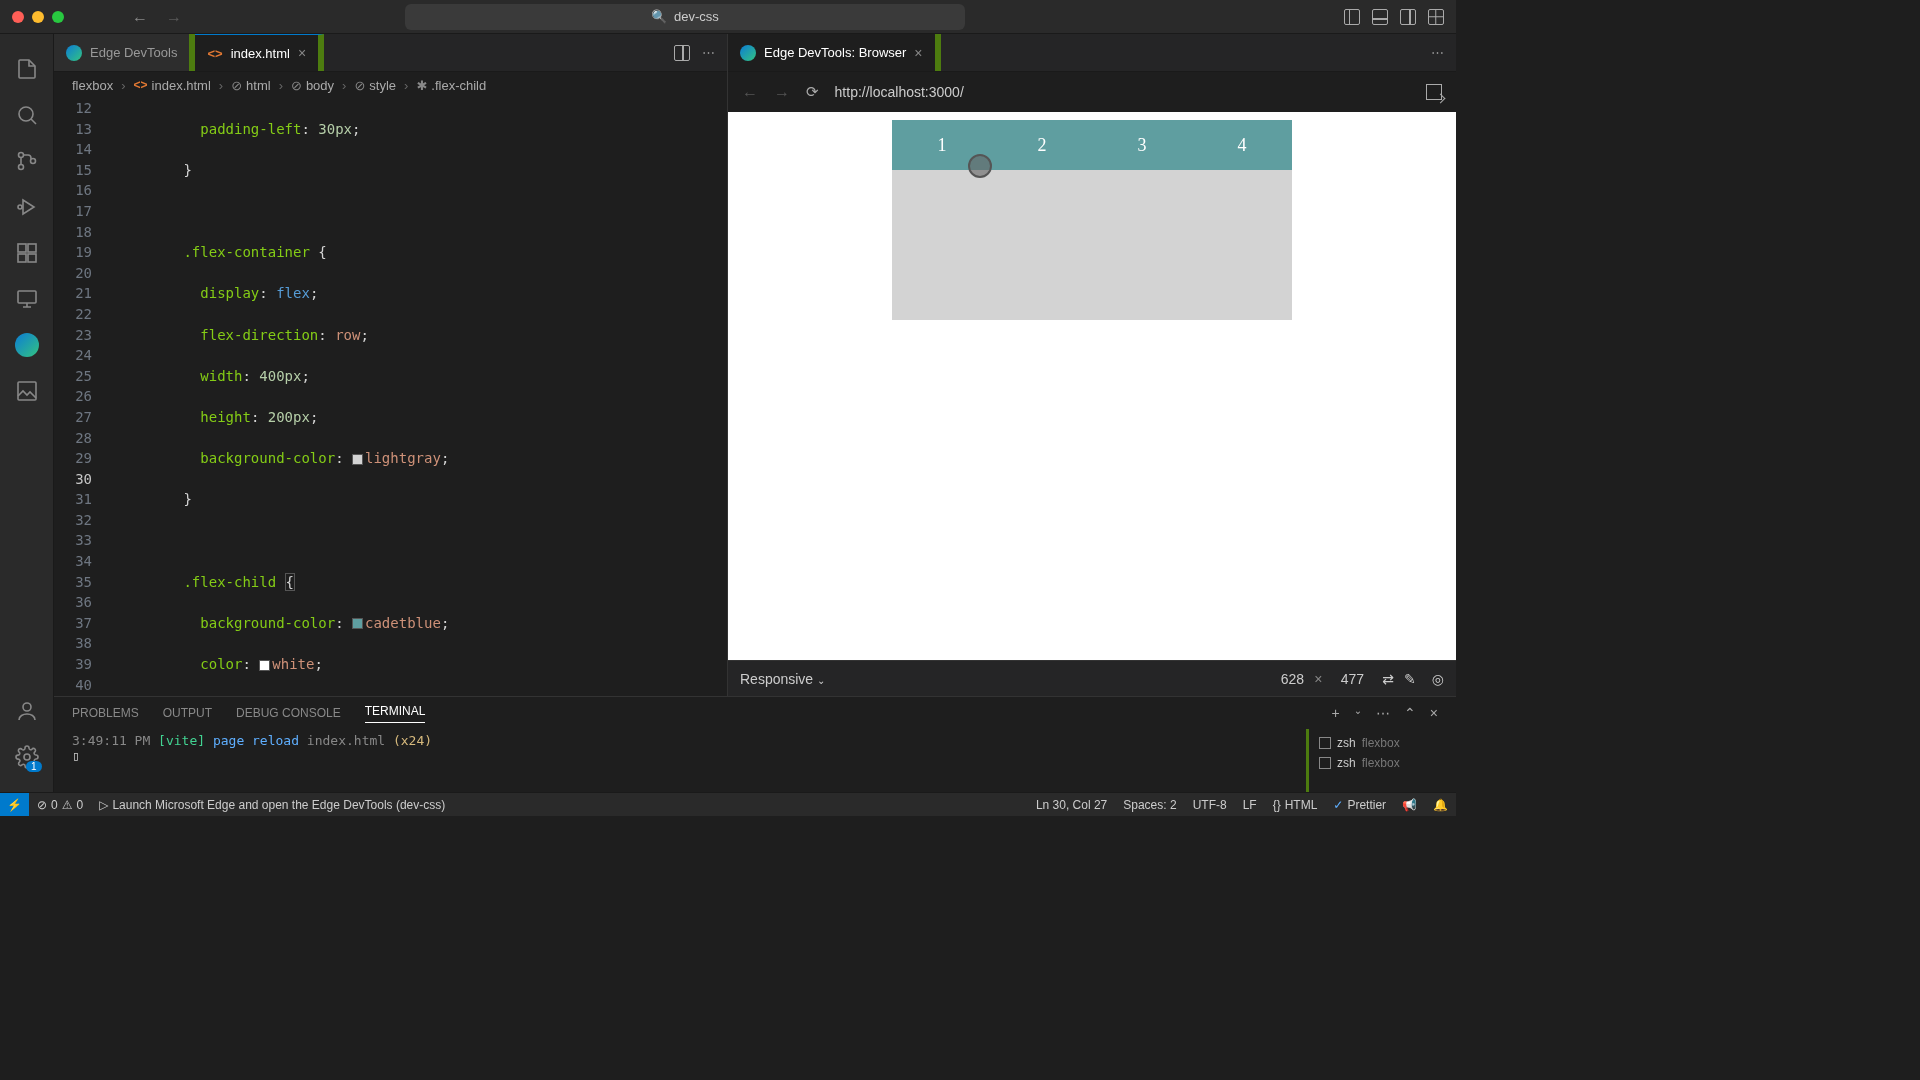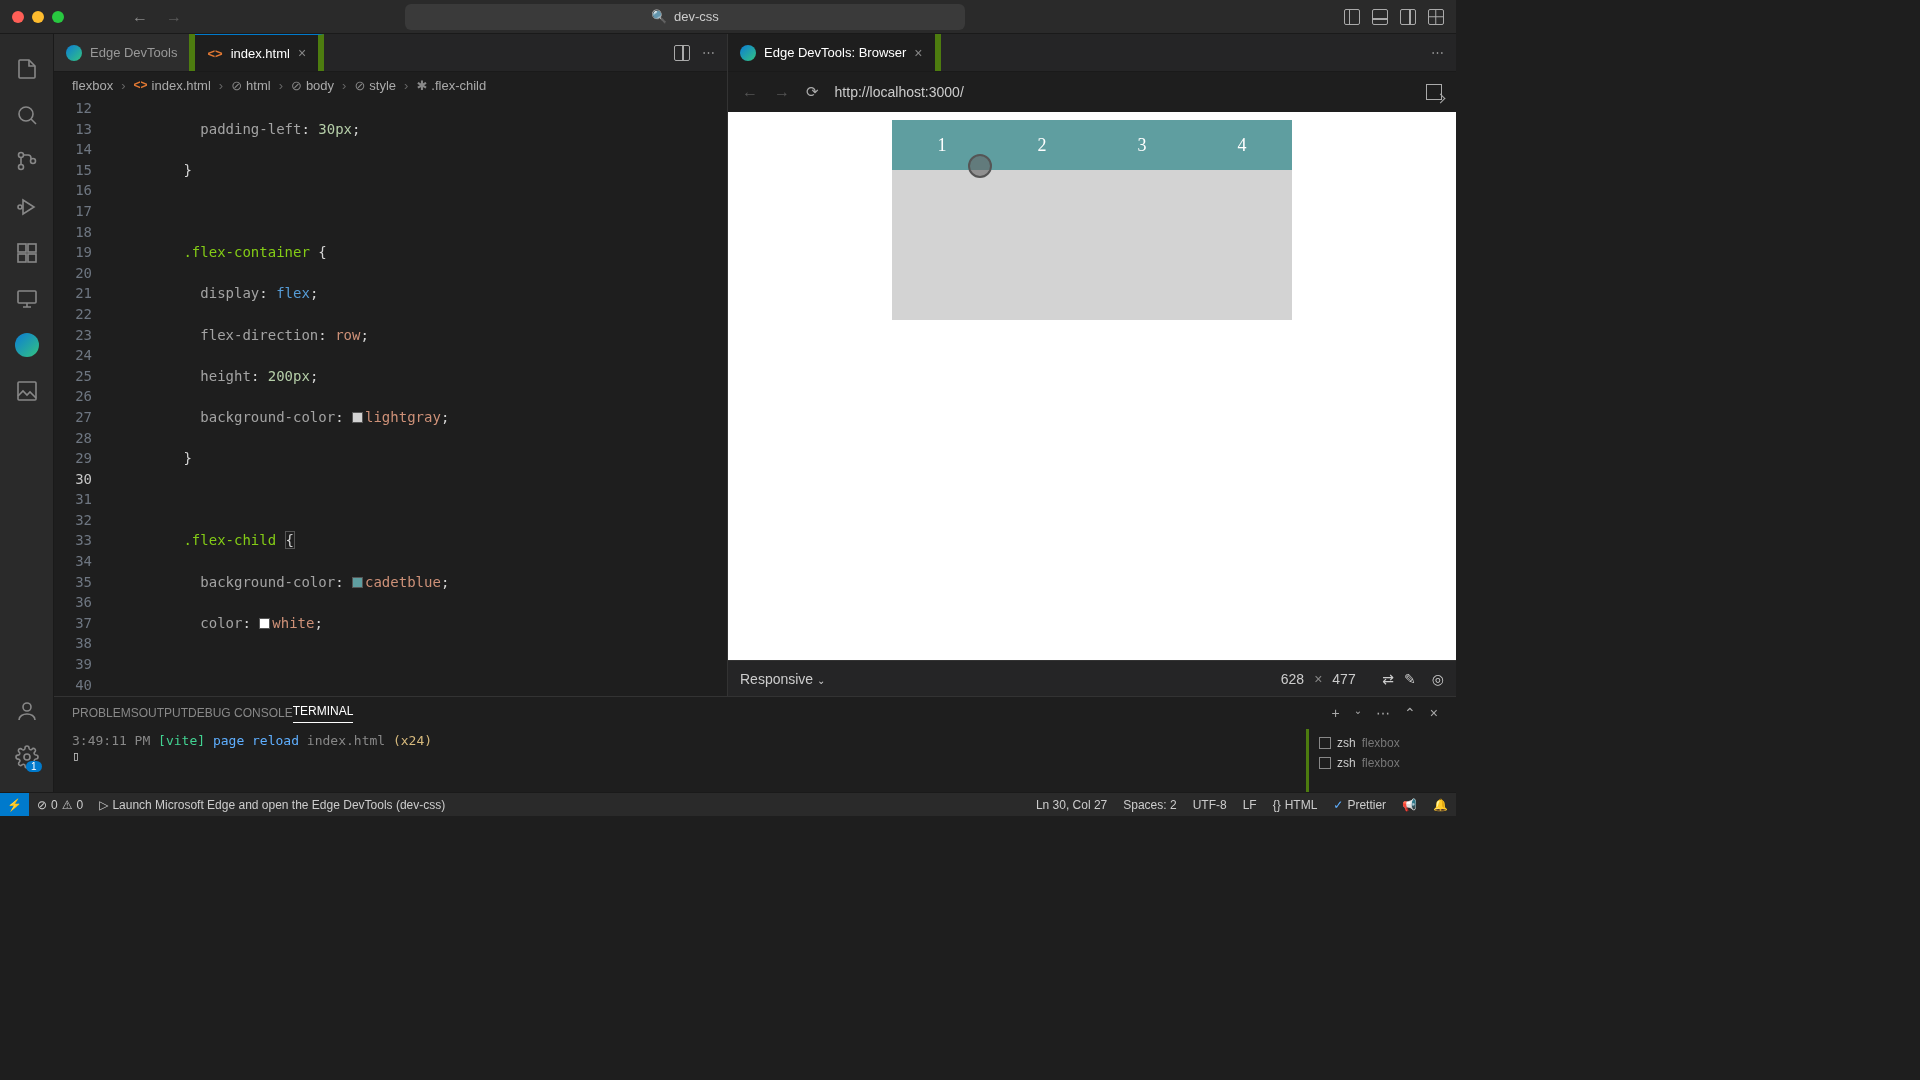--- a/index.html
+++ b/index.html
@@ -158,21 +158,21 @@
   color: #6e7681;
   user-select: none;
 }
 .gutter .ln { height: 20.6px; }
 .gutter .ln.active { color: #c6c6c6; }
 .code-content { flex: 1; white-space: pre; padding-left: 6px; }
 .code-line { height: 20.6px; }
 
 
 .sel { color: #84cc16; }
-.prop { color: #a3a3a3; }
+.prop { color: #84cc16; }
 .val { color: #ce9178; }
 .num { color: #b5cea8; }
 .kw { color: #569cd6; }
 .punct { color: #d4d4d4; }
 .swatch {
   display: inline-block;
   width: 11px;
   height: 11px;
   border: 1px solid #555;
   vertical-align: middle;
@@ -252,20 +252,21 @@
   border-top: 1px solid #333;
   background: #1e1e1e;
   display: flex;
   flex-direction: column;
 }
 .terminal-tabs {
   height: 32px;
   display: flex;
   align-items: center;
   padding: 0 18px;
+  gap: 24px;
   font-size: 12px;
   color: #888;
 }
 .terminal-tab { cursor: pointer; }
 .terminal-tab.active { color: #fff; border-bottom: 1px solid #fff; padding-bottom: 4px; }
 .terminal-actions { margin-left: auto; display: flex; gap: 14px; font-size: 14px; color: #aaa; }
 .terminal-body {
   flex: 1;
   display: flex;
 }
@@ -477,20 +478,21 @@
               <div class="ln">39</div>
               <div class="ln">40</div>
             </div>
           <div class="code-content">
 <div class="code-line">          <span class="prop">padding-left</span><span class="punct">: </span><span class="num">30px</span><span class="punct">;</span></div>
 <div class="code-line">        <span class="punct">}</span></div>
 <div class="code-line"></div>
 <div class="code-line">        <span class="sel">.flex-container</span> <span class="punct">{</span></div>
 <div class="code-line">          <span class="prop">display</span><span class="punct">: </span><span class="kw">flex</span><span class="punct">;</span></div>
 <div class="code-line">          <span class="prop">flex-direction</span><span class="punct">: </span><span class="val">row</span><span class="punct">;</span></div>
+<div class="code-line">          <span class="prop">width</span><span class="punct">: </span><span class="num">400px</span><span class="punct">;</span></div>
 <div class="code-line">          <span class="prop">height</span><span class="punct">: </span><span class="num">200px</span><span class="punct">;</span></div>
 <div class="code-line">          <span class="prop">background-color</span><span class="punct">: </span><span class="swatch" style="background:lightgray"></span><span class="val">lightgray</span><span class="punct">;</span></div>
 <div class="code-line">        <span class="punct">}</span></div>
 <div class="code-line"></div>
 <div class="code-line">        <span class="sel">.flex-child</span> <span class="punct" style="border:1px solid #555">{</span></div>
 <div class="code-line">          <span class="prop">background-color</span><span class="punct">: </span><span class="swatch" style="background:cadetblue"></span><span class="val">cadetblue</span><span class="punct">;</span></div>
 <div class="code-line">          <span class="prop">color</span><span class="punct">: </span><span class="swatch" style="background:white"></span><span class="val">white</span><span class="punct">;</span></div>
 <div class="code-line">          </div>
 
 
@@ -537,21 +539,21 @@
               <div class="flex-child-preview">4</div>
             </div>
           </div>
           <div class="cursor-indicator"></div>
         </div>
         <div class="devtools-bar">
           <span><span>Responsive</span> <span style="font-size:10px">⌄</span></span>
           <span style="flex:1"></span>
           <span class="dim-input">628</span>
           <span class="x">×</span>
-          <span class="dim-input" style="text-align:left">477</span>
+          <span class="dim-input" style="text-align:center">477</span>
           <span>⇄</span>
           <div class="devtools-right">
             <span>✎</span>
             <span>◎</span>
           </div>
         </div>
       </div>
     </div>
 
     <div class="terminal-panel">

